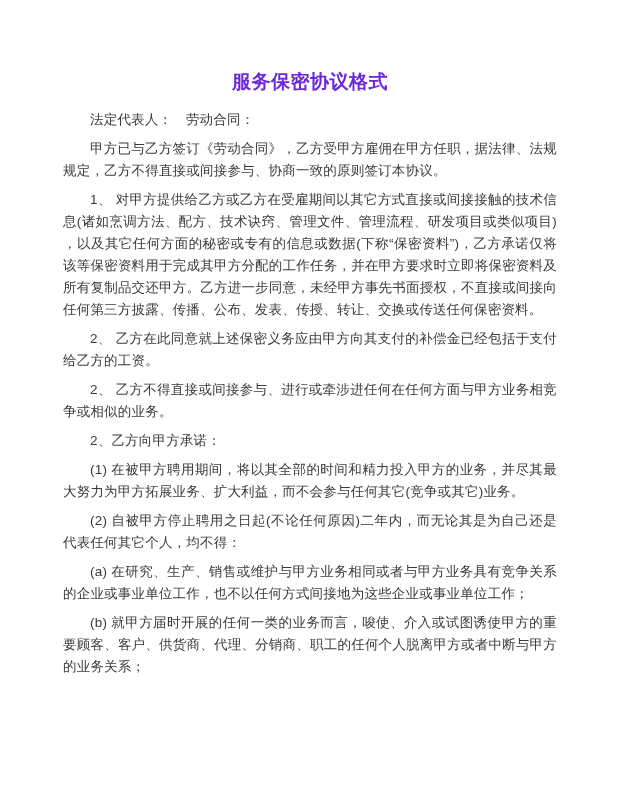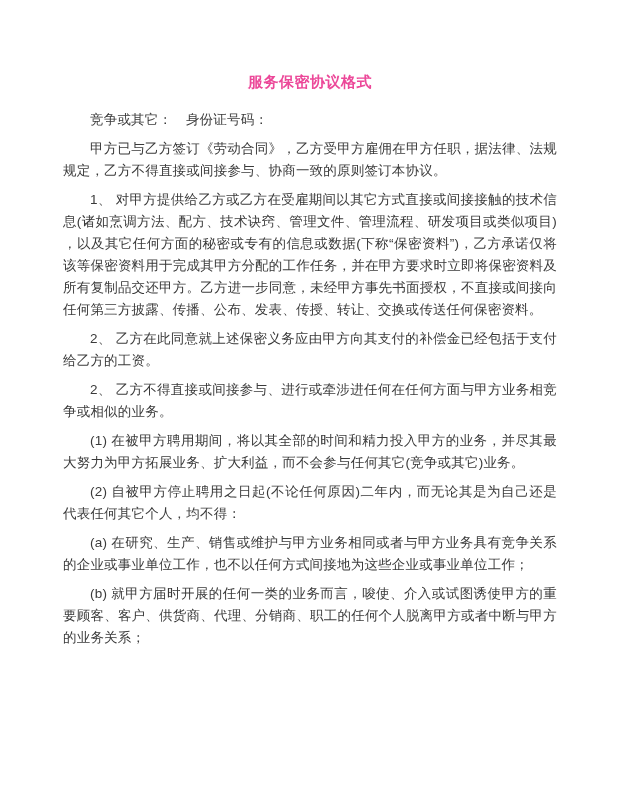--- a/index.html
+++ b/index.html
@@ -16,25 +16,25 @@
   .page {
     box-sizing: border-box;
     width: 619px;
     height: 800px;
     background: #ffffff;
     padding: 71px 62px 40px 63px;
     color: #3a3a3a;
   }
   .doc-title {
     margin: 0 0 16px 0;
-    font-size: 15px;
+    font-size: 19px;
     font-weight: bold;
     text-align: center;
     line-height: 22px;
-    color: #ec4899;
+    color: #6d28d9;
     letter-spacing: 0.5px;
   }
   .para {
     margin: 0 0 7px 0;
     font-size: 13.5px;
     line-height: 22px;
     text-indent: 2em;
     text-align: justify;
     line-break: anywhere;
     overflow-wrap: break-word;
@@ -43,24 +43,25 @@
   .heading {
     letter-spacing: 0.3px;
   }
 </style>
 </head>
 <body>
 
 <div class="page">
   <h1 class="doc-title">服务保密协议格式</h1>
 
-  <p class="para">竞争或其它：　身份证号码：</p>
+  <p class="para">法定代表人：　劳动合同：</p>
   <p class="para">甲方已与乙方签订《劳动合同》，乙方受甲方雇佣在甲方任职，据法律、法规规定，乙方不得直接或间接参与、协商一致的原则签订本协议。</p>
 
   <p class="para">1、 对甲方提供给乙方或乙方在受雇期间以其它方式直接或间接接触的技术信息(诸如烹调方法、配方、技术诀窍、管理文件、管理流程、研发项目或类似项目)，以及其它任何方面的秘密或专有的信息或数据(下称“保密资料”)，乙方承诺仅将该等保密资料用于完成其甲方分配的工作任务，并在甲方要求时立即将保密资料及所有复制品交还甲方。乙方进一步同意，未经甲方事先书面授权，不直接或间接向任何第三方披露、传播、公布、发表、传授、转让、交换或传送任何保密资料。</p>
   <p class="para">2、 乙方在此同意就上述保密义务应由甲方向其支付的补偿金已经包括于支付给乙方的工资。</p>
 
   <p class="para">2、 乙方不得直接或间接参与、进行或牵涉进任何在任何方面与甲方业务相竞争或相似的业务。</p>
+  <p class="para">2、乙方向甲方承诺：</p>
   <p class="para">(1) 在被甲方聘用期间，将以其全部的时间和精力投入甲方的业务，并尽其最大努力为甲方拓展业务、扩大利益，而不会参与任何其它(竞争或其它)业务。</p>
   <p class="para">(2) 自被甲方停止聘用之日起(不论任何原因)二年内，而无论其是为自己还是代表任何其它个人，均不得：</p>
   <p class="para">(a) 在研究、生产、销售或维护与甲方业务相同或者与甲方业务具有竞争关系的企业或事业单位工作，也不以任何方式间接地为这些企业或事业单位工作；</p>
   <p class="para">(b) 就甲方届时开展的任何一类的业务而言，唆使、介入或试图诱使甲方的重要顾客、客户、供货商、代理、分销商、职工的任何个人脱离甲方或者中断与甲方的业务关系；</p>
 </div>
 
 </body></html>

